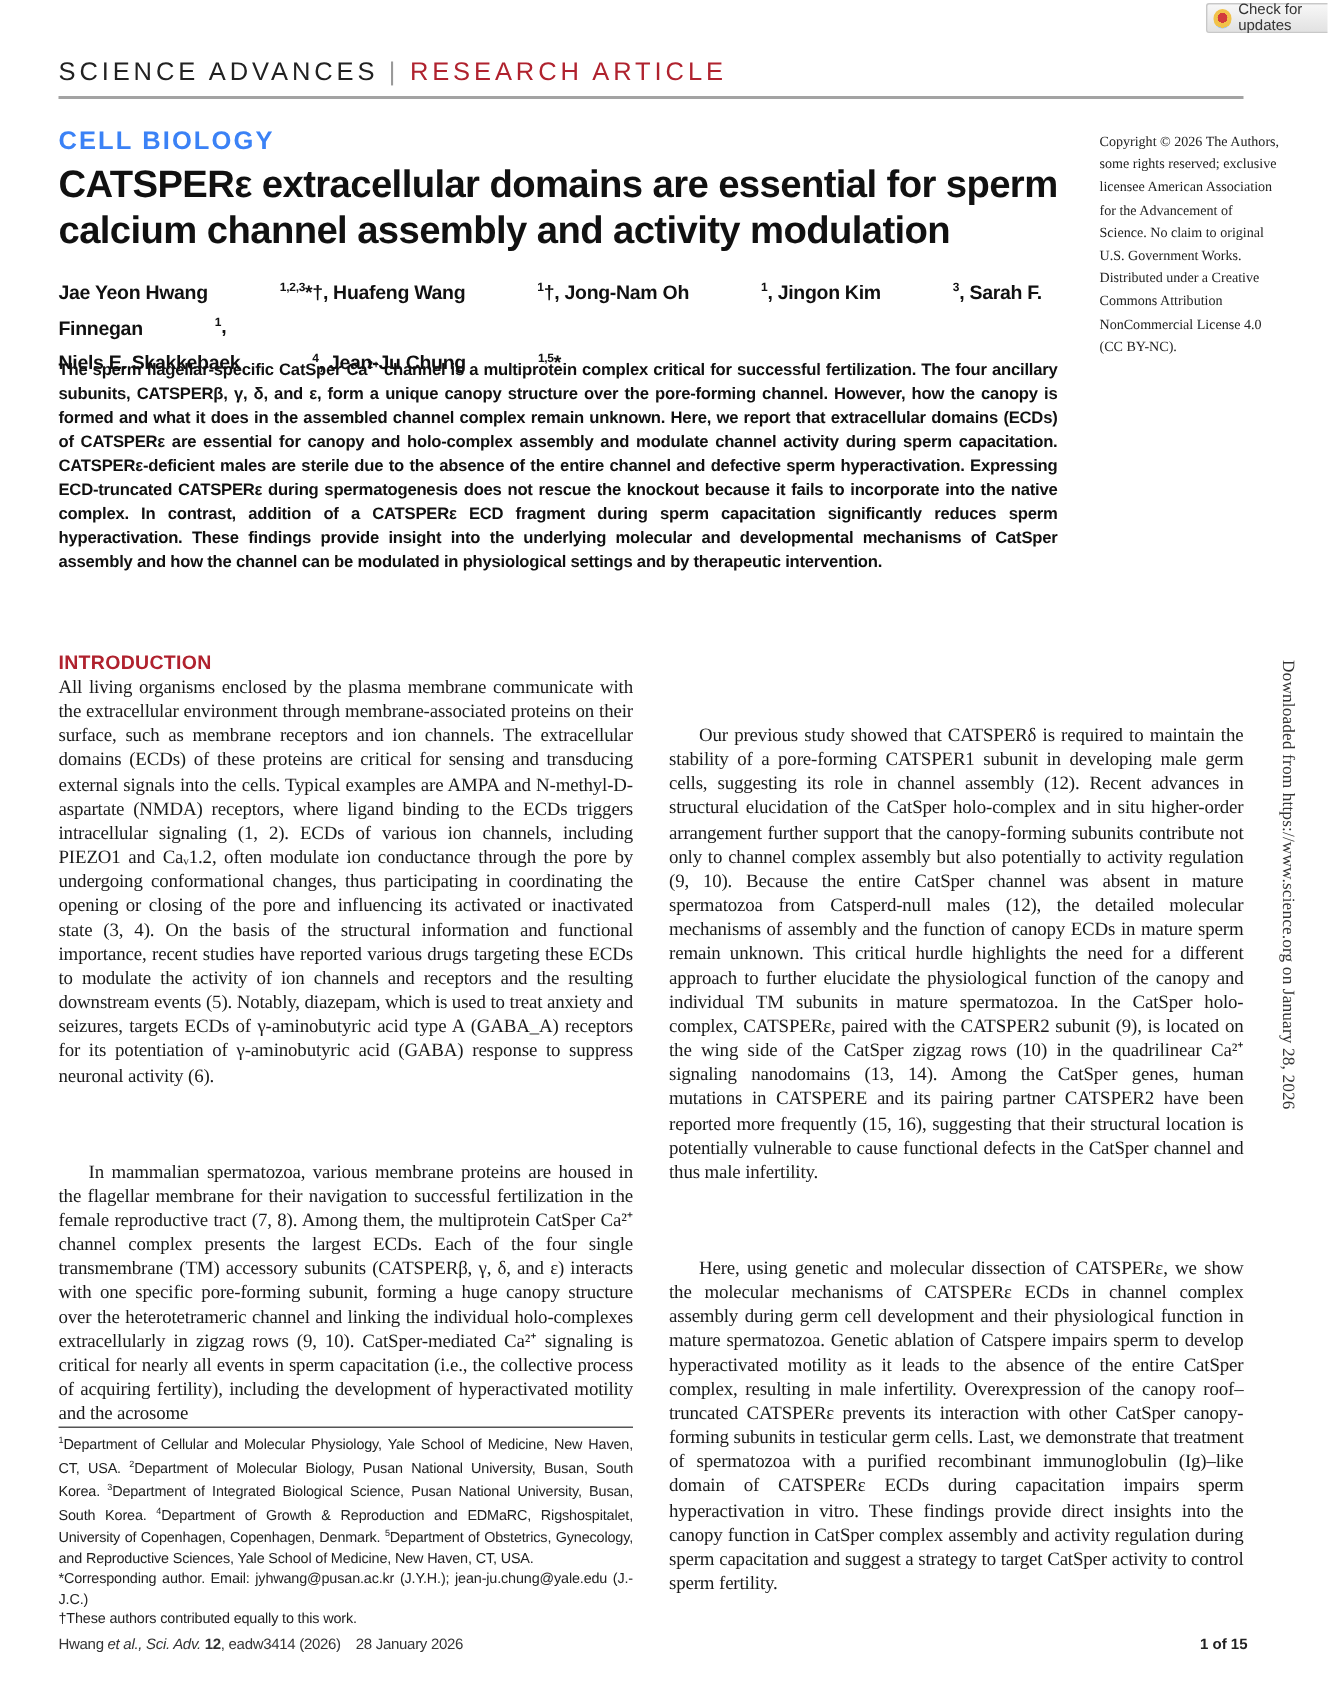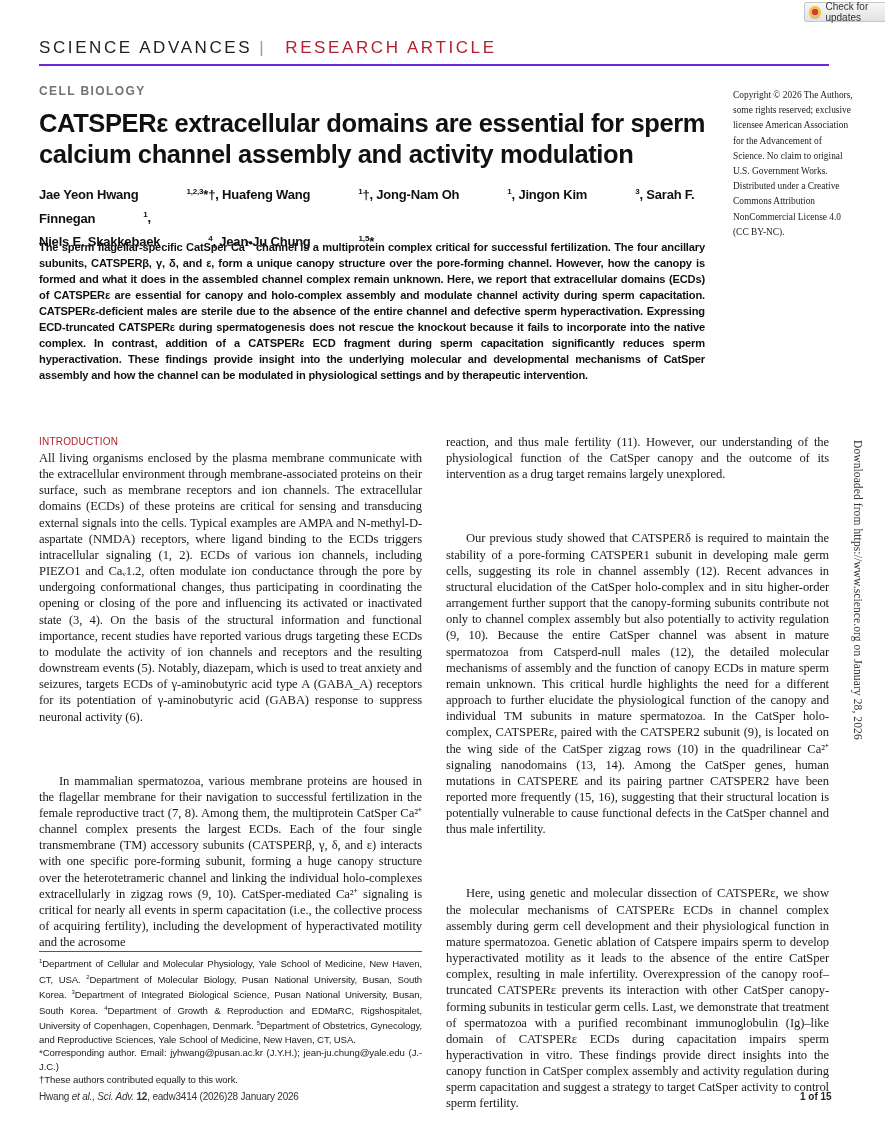--- a/index.html
+++ b/index.html
@@ -12,32 +12,32 @@
     border: 1px solid #c8c8c8; border-radius: 2px;
     display: flex; align-items: center; gap: 4px; padding-left: 4px;
     font-family: "Liberation Sans", sans-serif; font-size: 10px; color: #333;
   }
   .cu-icon { width: 13px; height: 13px; border-radius: 50%;
     background: radial-gradient(circle at 50% 45%, #d23c3c 0 35%, #f1c24a 36% 70%, #9ec4e4 71%);
     display: inline-block; }
 
   .journal-header {
     position: absolute; left: 39px; top: 38px; width: 790px; height: 28px;
-    border-bottom: 2px solid #6d28d9;
+    border-bottom: 2px solid #a3a3a3;
     font-family: "Liberation Sans", sans-serif; font-size: 17px; letter-spacing: 2.6px;
     display: flex; align-items: flex-start;
   }
   .jh-journal { color: #222; }
   .jh-sep { color: #999; margin: 0 7px; font-weight: 300; }
-  .jh-type { color: #b0222e; margin-left: 12px; }
+  .jh-type { color: #b0222e; }
 
   .section-label {
     position: absolute; left: 39px; top: 84px;
-    font-family: "Liberation Sans", sans-serif; font-weight: bold; font-size: 12px;
-    letter-spacing: 1.4px; color: #737373;
+    font-family: "Liberation Sans", sans-serif; font-weight: bold; font-size: 17px;
+    letter-spacing: 1.4px; color: #3b82f6;
   }
 
   .title {
     position: absolute; left: 39px; top: 108px; width: 690px;
     font-family: "Liberation Sans", sans-serif; font-size: 25.5px; line-height: 31px;
     color: #111; letter-spacing: -0.4px;
   }
   .authors {
     position: absolute; left: 39px; top: 182px; width: 680px;
     font-family: "Liberation Sans", sans-serif; font-weight: bold; font-size: 13px; line-height: 20px;
@@ -57,21 +57,21 @@
   }
   .abstract sup { font-size: 7px; }
 
   .col {
     position: absolute; top: 434px; width: 383px;
     font-size: 12.6px; line-height: 16.15px; text-align: justify; color: #1a1a1a; letter-spacing: -0.1px;
   }
   .col-left { left: 39px; }
   .col-right { left: 446px; top: 434px; }
   .intro-head {
-    font-family: "Liberation Sans", sans-serif; font-weight: normal; font-size: 10px;
+    font-family: "Liberation Sans", sans-serif; font-weight: bold; font-size: 13px;
     color: #b0222e; line-height: 16px; letter-spacing: 0.2px;
   }
   .para-indent { text-indent: 20px; margin-top: 48px; }
 
   .footnote-rule { position: absolute; left: 39px; top: 951px; width: 383px; border-top: 1px solid #555; }
   .footnotes {
     position: absolute; left: 39px; top: 955px; width: 383px;
     font-family: "Liberation Sans", sans-serif; font-size: 9.6px; line-height: 13.4px; color: #222;
     text-align: justify; letter-spacing: -0.1px;
   }
@@ -79,21 +79,21 @@
 
   .vertical-note {
     position: absolute; left: 844px; top: 440px; width: 20px; height: 300px;
     writing-mode: vertical-rl; font-size: 11.5px; color: #333; letter-spacing: 0.1px;
   }
 
   .footer-cite {
     position: absolute; left: 39px; top: 1091px;
     font-family: "Liberation Sans", sans-serif; font-size: 10px; color: #333; letter-spacing: -0.2px;
   }
-  .footer-cite .date { margin-left: 0; }
+  .footer-cite .date { margin-left: 10px; }
   .footer-page {
     position: absolute; left: 800px; top: 1091px;
     font-family: "Liberation Sans", sans-serif; font-weight: bold; font-size: 10px; color: #222;
   }
 </style>
 </head>
 <body>
 
 <div class="check-updates">
   <span class="cu-icon"></span>
@@ -118,21 +118,20 @@
 
 <p class="abstract"><span>The sperm flagellar-specific CatSper Ca</span><sup>2+</sup><span> channel is a multiprotein complex critical for successful fertilization. The four ancillary subunits, CATSPERβ, γ, δ, and ε, form a unique canopy structure over the pore-forming channel. However, how the canopy is formed and what it does in the assembled channel complex remain unknown. Here, we report that extracellular domains (ECDs) of CATSPERε are essential for canopy and holo-complex assembly and modulate channel activity during sperm capacitation. CATSPERε-deficient males are sterile due to the absence of the entire channel and defective sperm hyperactivation. Expressing ECD-truncated CATSPERε during spermatogenesis does not rescue the knockout because it fails to incorporate into the native complex. In contrast, addition of a CATSPERε ECD fragment during sperm capacitation significantly reduces sperm hyperactivation. These findings provide insight into the underlying molecular and developmental mechanisms of CatSper assembly and how the channel can be modulated in physiological settings and by therapeutic intervention.</span></p>
 
 <div class="col col-left">
   <div class="intro-head">INTRODUCTION</div>
   <p>All living organisms enclosed by the plasma membrane communicate with the extracellular environment through membrane-associated proteins on their surface, such as membrane receptors and ion channels. The extracellular domains (ECDs) of these proteins are critical for sensing and transducing external signals into the cells. Typical examples are AMPA and N-methyl-D-aspartate (NMDA) receptors, where ligand binding to the ECDs triggers intracellular signaling (1, 2). ECDs of various ion channels, including PIEZO1 and Caᵥ1.2, often modulate ion conductance through the pore by undergoing conformational changes, thus participating in coordinating the opening or closing of the pore and influencing its activated or inactivated state (3, 4). On the basis of the structural information and functional importance, recent studies have reported various drugs targeting these ECDs to modulate the activity of ion channels and receptors and the resulting downstream events (5). Notably, diazepam, which is used to treat anxiety and seizures, targets ECDs of γ-aminobutyric acid type A (GABA_A) receptors for its potentiation of γ-aminobutyric acid (GABA) response to suppress neuronal activity (6).</p>
   <p class="para-indent">In mammalian spermatozoa, various membrane proteins are housed in the flagellar membrane for their navigation to successful fertilization in the female reproductive tract (7, 8). Among them, the multiprotein CatSper Ca²⁺ channel complex presents the largest ECDs. Each of the four single transmembrane (TM) accessory subunits (CATSPERβ, γ, δ, and ε) interacts with one specific pore-forming subunit, forming a huge canopy structure over the heterotetrameric channel and linking the individual holo-complexes extracellularly in zigzag rows (9, 10). CatSper-mediated Ca²⁺ signaling is critical for nearly all events in sperm capacitation (i.e., the collective process of acquiring fertility), including the development of hyperactivated motility and the acrosome</p>
 </div>
 
 <div class="col col-right">
-  <p>reaction, and thus male fertility (11). However, our understanding of the physiological function of the CatSper canopy and the outcome of its intervention as a drug target remains largely unexplored.</p>
   <p class="para-indent">Our previous study showed that CATSPERδ is required to maintain the stability of a pore-forming CATSPER1 subunit in developing male germ cells, suggesting its role in channel assembly (12). Recent advances in structural elucidation of the CatSper holo-complex and in situ higher-order arrangement further support that the canopy-forming subunits contribute not only to channel complex assembly but also potentially to activity regulation (9, 10). Because the entire CatSper channel was absent in mature spermatozoa from Catsperd-null males (12), the detailed molecular mechanisms of assembly and the function of canopy ECDs in mature sperm remain unknown. This critical hurdle highlights the need for a different approach to further elucidate the physiological function of the canopy and individual TM subunits in mature spermatozoa. In the CatSper holo-complex, CATSPERε, paired with the CATSPER2 subunit (9), is located on the wing side of the CatSper zigzag rows (10) in the quadrilinear Ca²⁺ signaling nanodomains (13, 14). Among the CatSper genes, human mutations in CATSPERE and its pairing partner CATSPER2 have been reported more frequently (15, 16), suggesting that their structural location is potentially vulnerable to cause functional defects in the CatSper channel and thus male infertility.</p>
   <p class="para-indent">Here, using genetic and molecular dissection of CATSPERε, we show the molecular mechanisms of CATSPERε ECDs in channel complex assembly during germ cell development and their physiological function in mature spermatozoa. Genetic ablation of Catspere impairs sperm to develop hyperactivated motility as it leads to the absence of the entire CatSper complex, resulting in male infertility. Overexpression of the canopy roof–truncated CATSPERε prevents its interaction with other CatSper canopy-forming subunits in testicular germ cells. Last, we demonstrate that treatment of spermatozoa with a purified recombinant immunoglobulin (Ig)–like domain of CATSPERε ECDs during capacitation impairs sperm hyperactivation in vitro. These findings provide direct insights into the canopy function in CatSper complex assembly and activity regulation during sperm capacitation and suggest a strategy to target CatSper activity to control sperm fertility.</p>
 </div>
 
 <div class="footnote-rule"></div>
 <div class="footnotes">
   <p><sup>1</sup><span>Department of Cellular and Molecular Physiology, Yale School of Medicine, New Haven, CT, USA. </span><sup>2</sup><span>Department of Molecular Biology, Pusan National University, Busan, South Korea. </span><sup>3</sup><span>Department of Integrated Biological Science, Pusan National University, Busan, South Korea. </span><sup>4</sup><span>Department of Growth &amp; Reproduction and EDMaRC, Rigshospitalet, University of Copenhagen, Copenhagen, Denmark. </span><sup>5</sup><span>Department of Obstetrics, Gynecology, and Reproductive Sciences, Yale School of Medicine, New Haven, CT, USA.</span></p>
   <p>*Corresponding author. Email: jyhwang@pusan.ac.kr (J.Y.H.); jean-ju.chung@yale.edu (J.-J.C.)</p>
   <p>†These authors contributed equally to this work.</p>
 </div>

